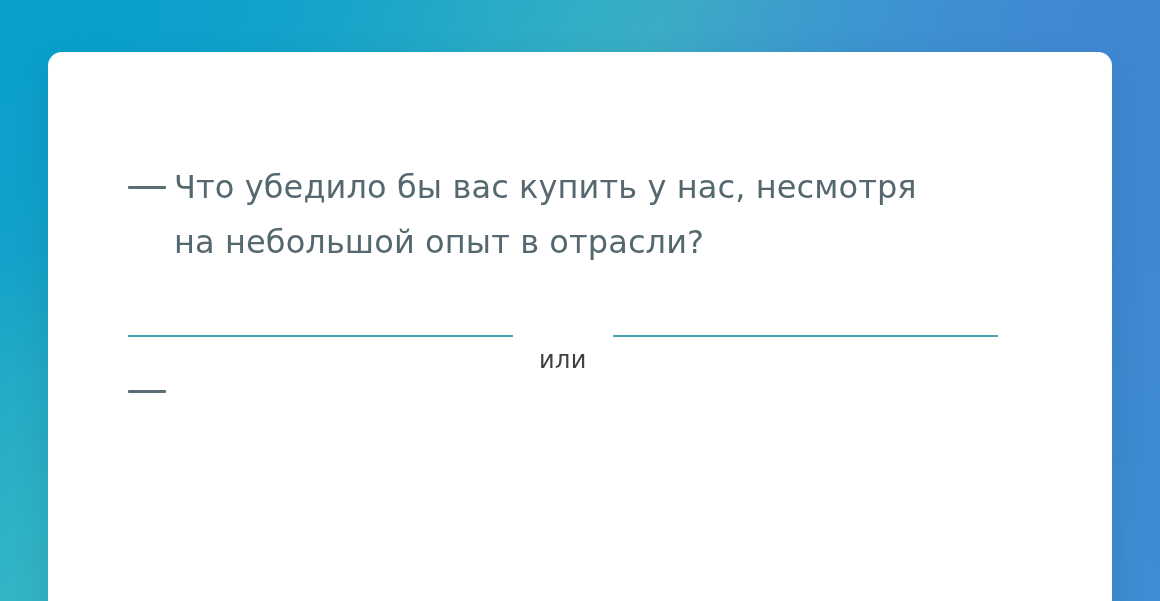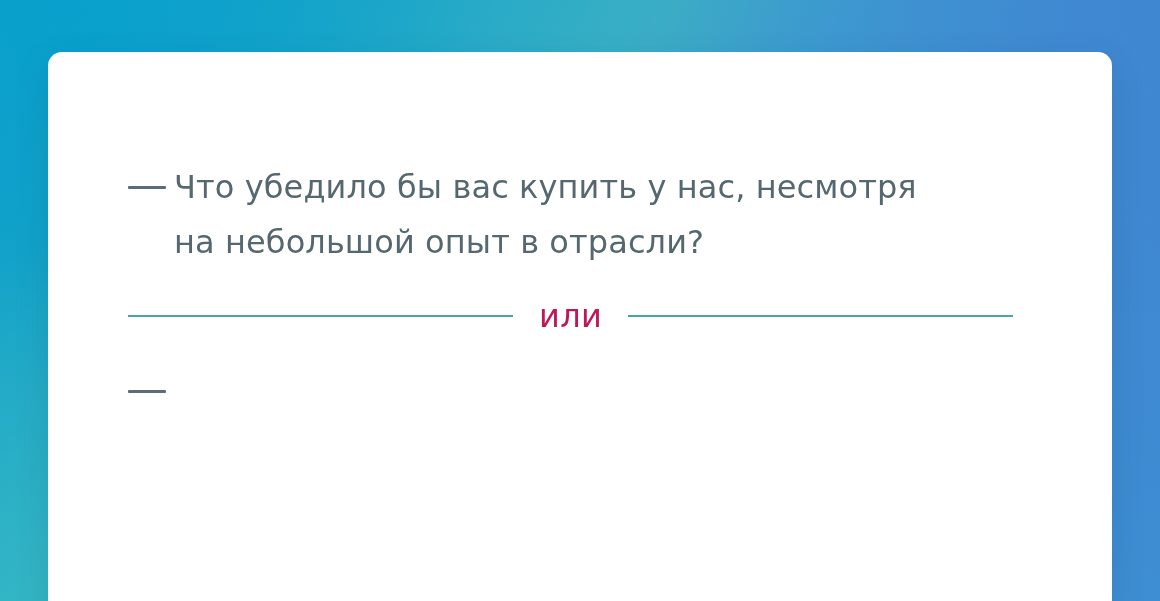--- a/index.html
+++ b/index.html
@@ -122,26 +122,27 @@
     align-items: center;
   }
   .divider-line {
     height: 2px;
     background: #49a4b0;
     flex: 1 1 auto;
   }
   .divider-line.left  { max-width: 385px; }
   .divider-line.right { max-width: 385px; }
   .divider-label {
-    color: #be185d;
-    font-size: 32px;
+    color: #404040;
+    font-size: 24px;
     line-height: 1;
     padding: 0 26px;
     letter-spacing: 0.4px;
     white-space: nowrap;
+    margin-top: 48px;
   }
 </style>
 </head>
 <body>
 
 <div class="bg">
   <div class="bg-tl"></div>
   <div class="bg-bl"></div>
   <div class="bg-tr"></div>
   <div class="bg-br"></div>

